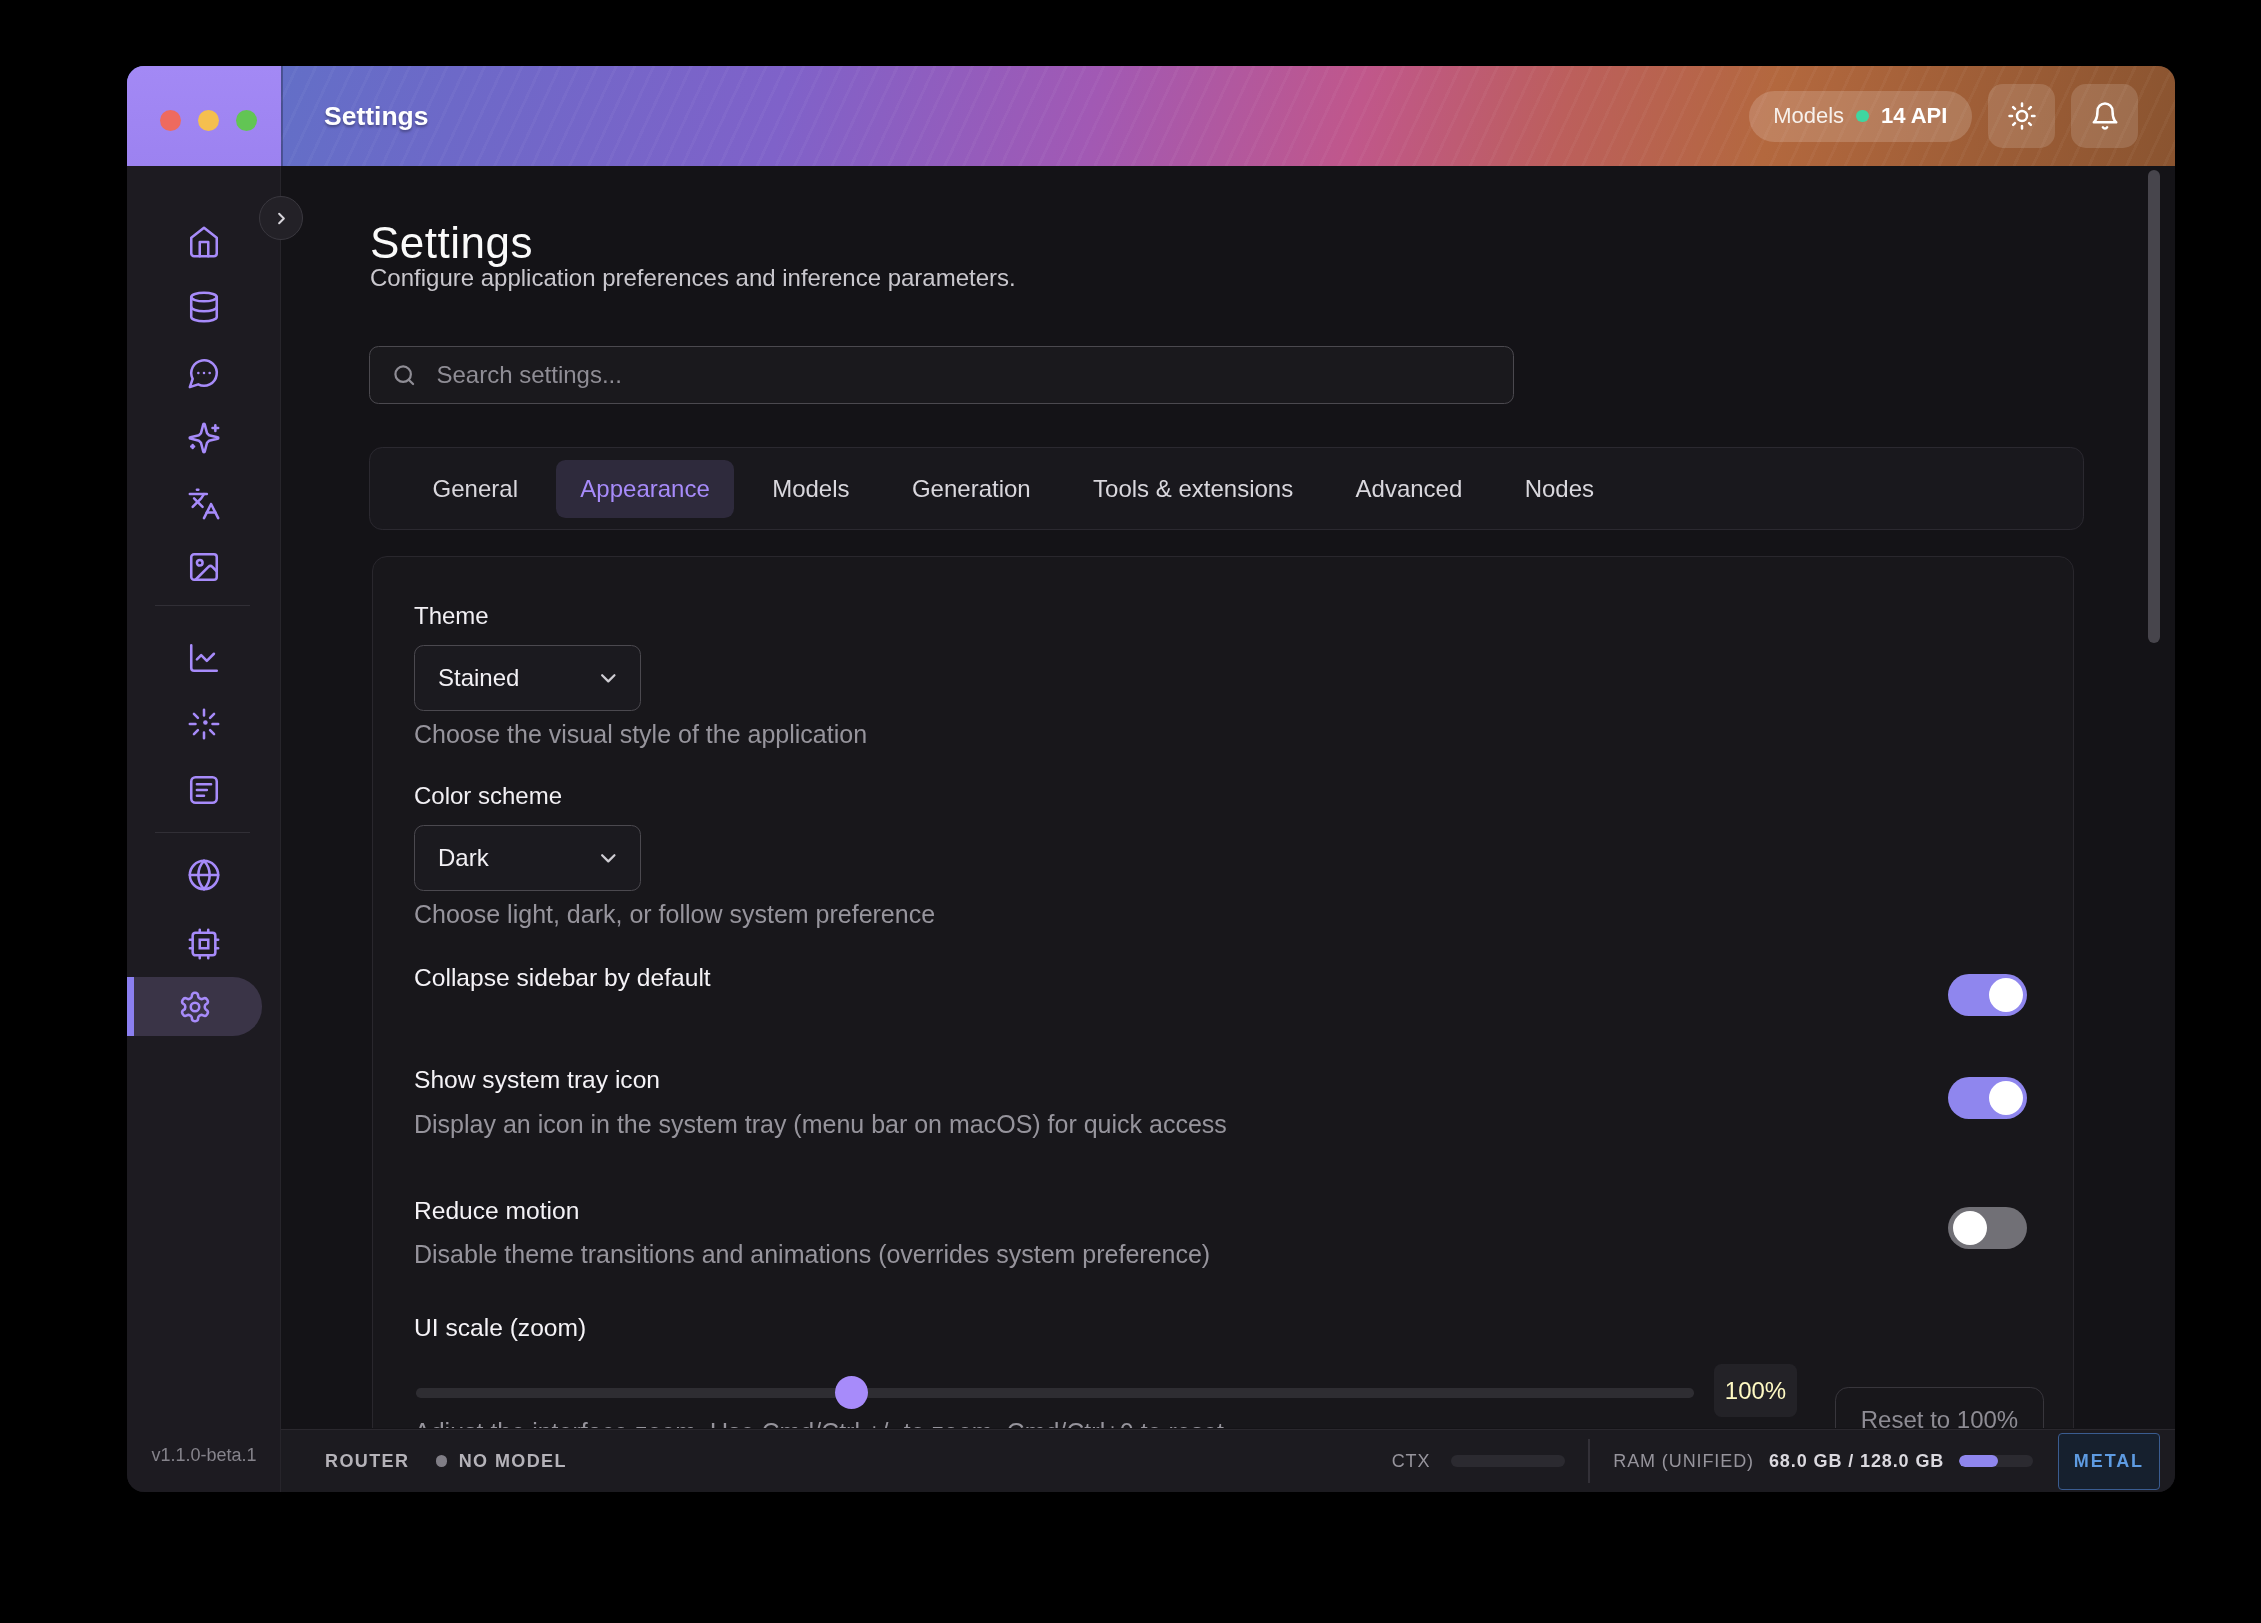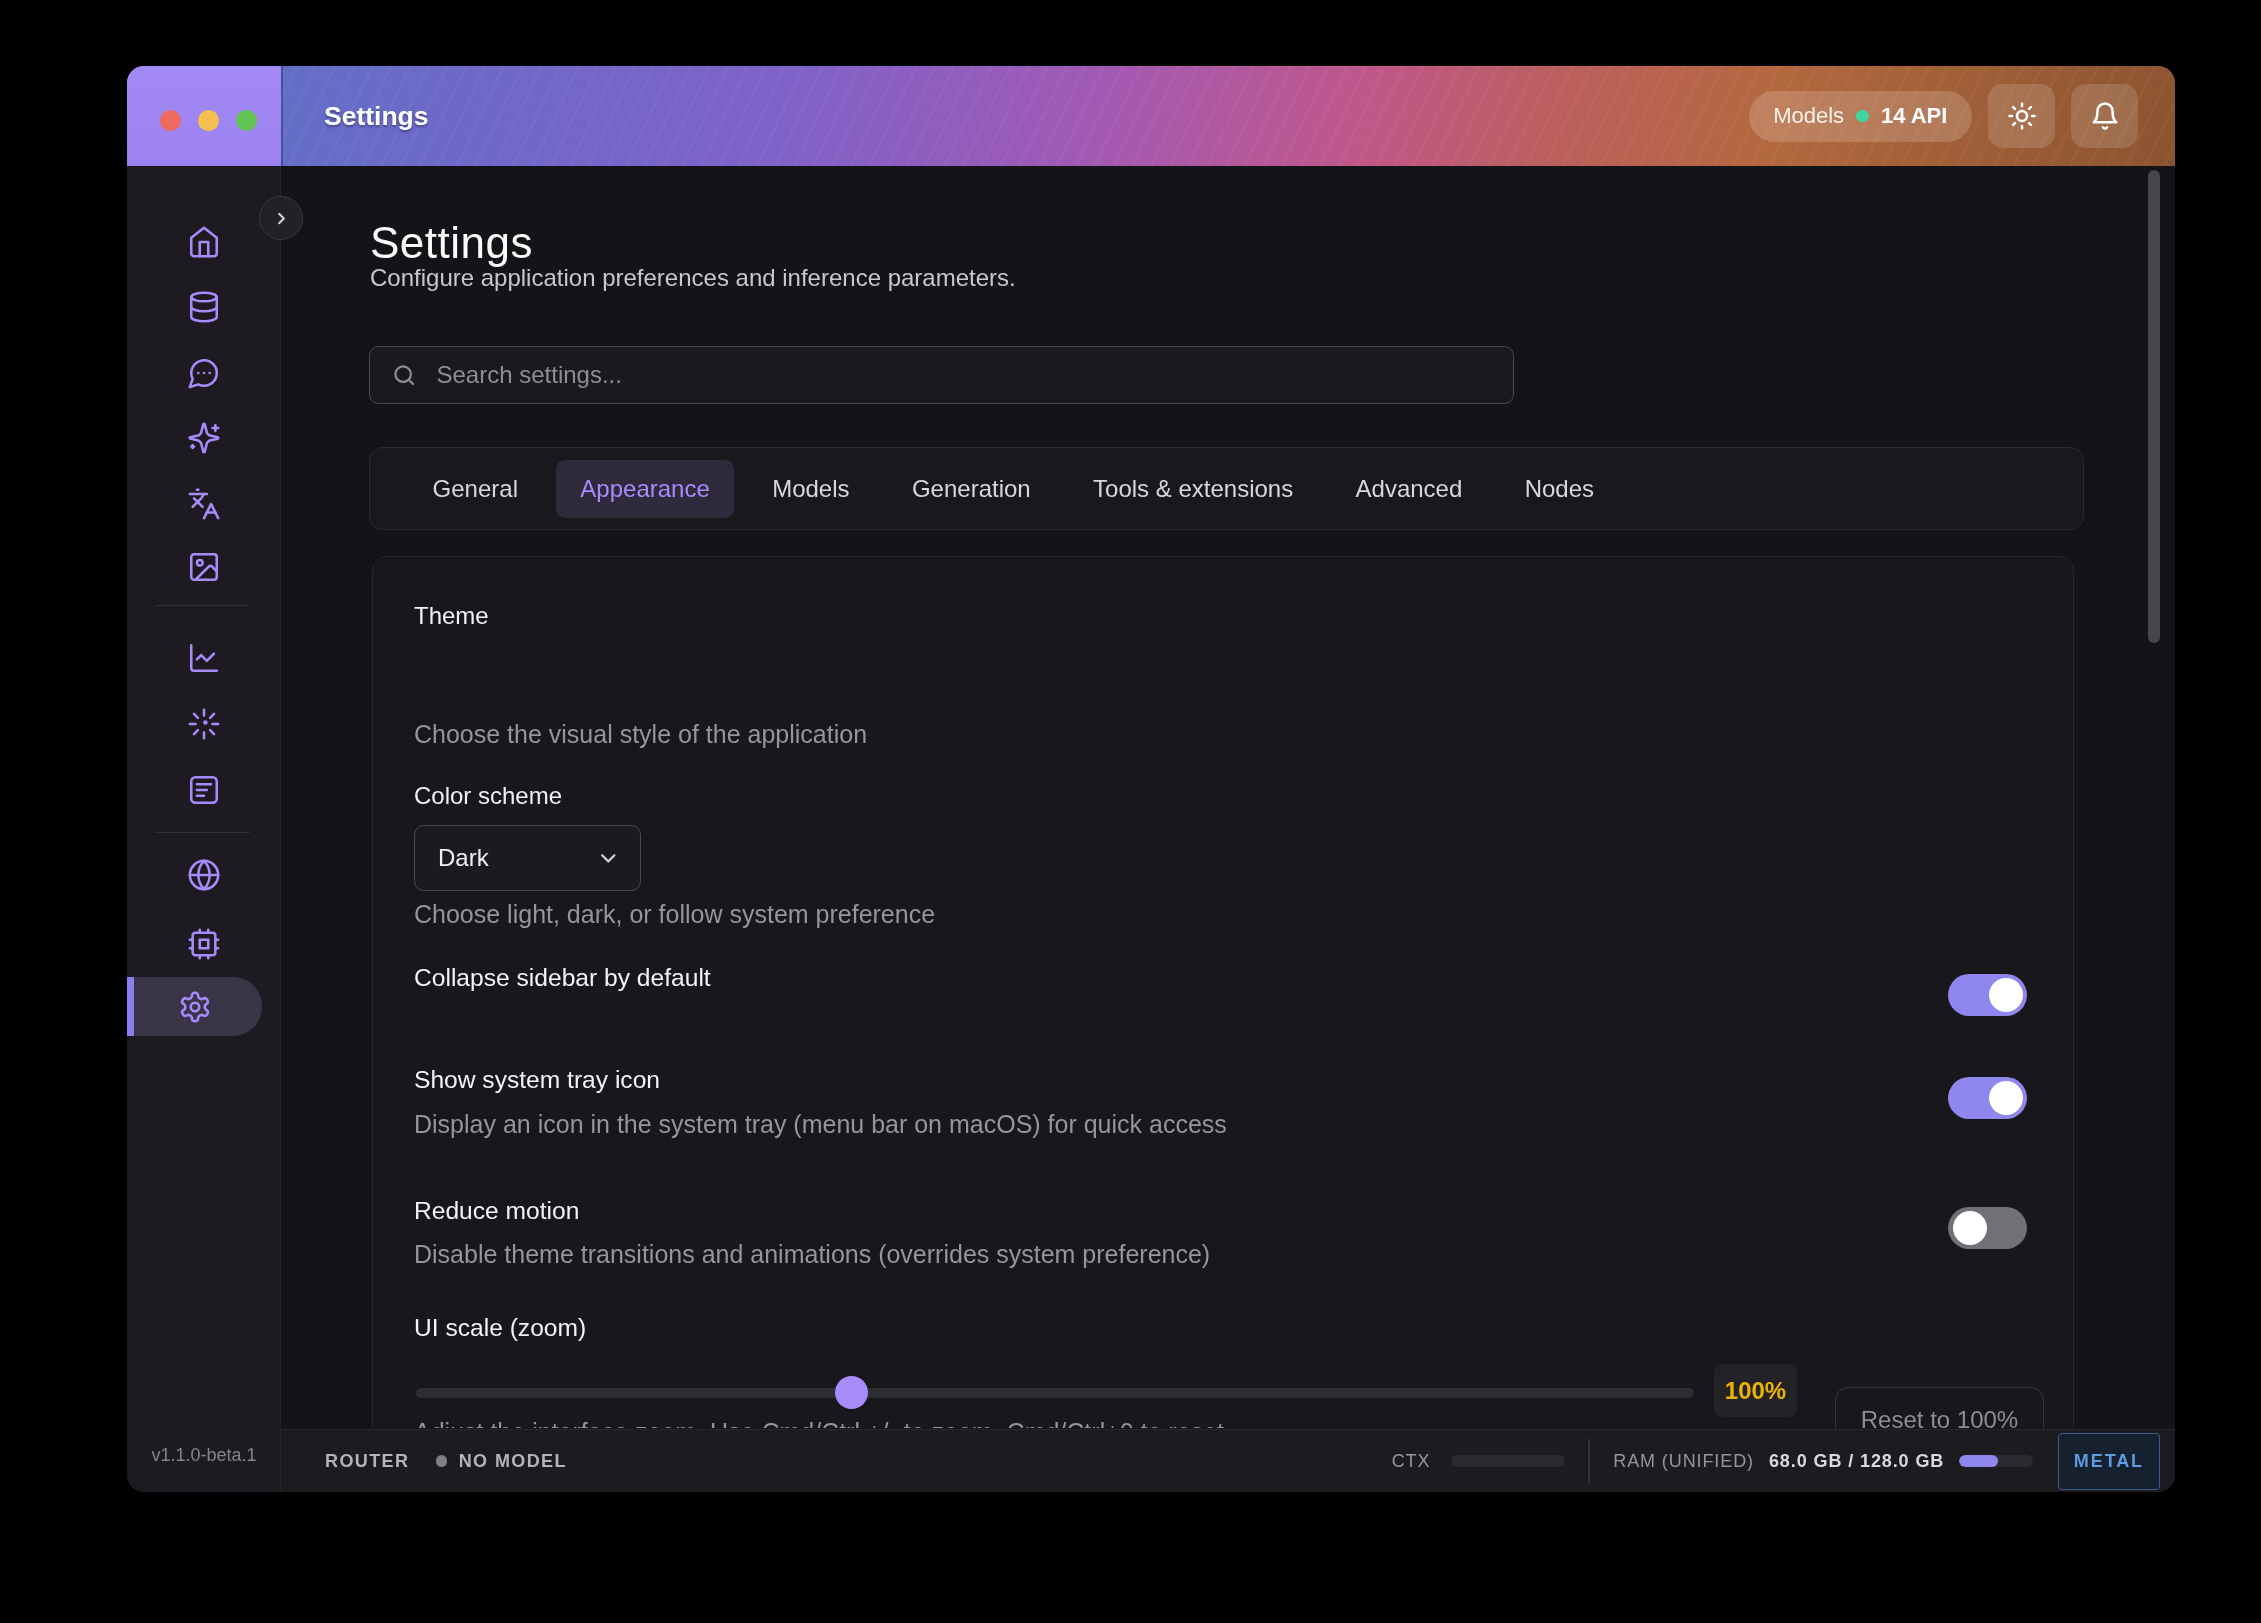--- a/index.html
+++ b/index.html
@@ -76,21 +76,21 @@
   .toggle{position:absolute;right:46px;width:79px;height:42px;border-radius:21px;background:var(--toggle-off,#717076);
     cursor:pointer;}
   .toggle .knob{position:absolute;left:4.7px;top:3.8px;width:34px;height:34px;border-radius:50%;background:#fff;
     transition:left .1s;}
   .toggle.on{background:var(--toggle-on,#8f86ee);}
   .toggle.on .knob{left:41px;}
   .slider-track{position:absolute;left:43px;top:831px;width:1278px;height:9.5px;border-radius:4.7px;background:#2e2d32;cursor:pointer;}
   .slider-thumb{position:absolute;top:-12.3px;width:33px;height:33px;border-radius:50%;background:var(--accent,#a78bfa);
     transform:translateX(-16px);cursor:grab;}
   .scale-value{position:absolute;left:1341px;top:807px;width:83px;height:53px;background:#232227;border-radius:7.6px;
-    display:flex;align-items:center;justify-content:center;color:#eab308;font-size:24px;font-weight:700;}
+    display:flex;align-items:center;justify-content:center;color:#fef9c3;font-size:24px;font-weight:400;}
   .reset-btn{position:absolute;left:1462px;top:830px;width:209px;height:66px;background:none;cursor:pointer;
     border:1.9px solid #38363c;border-radius:13.2px;color:#8e8c94;font-size:24px;font-family:inherit;}
 
   .scroll-thumb{position:absolute;right:15px;top:104px;width:12.3px;height:473px;border-radius:6.6px;background:#47454c;cursor:grab;}
 
   
   .statusbar{position:absolute;left:0;right:0;bottom:0;height:63px;display:flex;z-index:4;}
   .sb-main{flex:1;margin-left:154px;background:#1c1b20;border-top:1.9px solid #2a282e;display:flex;
     align-items:center;padding:0 15px 0 44px;justify-content:space-between;}
   .sb-group{display:flex;align-items:center;}
@@ -246,20 +246,26 @@
       <button class="tab active">Appearance</button>
       <button class="tab">Models</button>
       <button class="tab">Generation</button>
       <button class="tab">Tools &amp; extensions</button>
       <button class="tab">Advanced</button>
       <button class="tab">Nodes</button>
     </div>
 
     <section class="card">
       <div class="f-label" style="top:45px">Theme</div>
+      <button class="select" style="top:88px">
+        <span>Stained</span>
+        <svg viewBox="0 0 24 24" fill="none" stroke="currentColor" stroke-width="2.2" stroke-linecap="round" stroke-linejoin="round">
+            <path d="m6 9 6 6 6-6"></path>
+          </svg>
+      </button>
       <div class="f-help" style="top:163px">Choose the visual style of the application</div>
 
       <div class="f-label" style="top:225px">Color scheme</div>
       <button class="select" style="top:268px">
         <span>Dark</span>
         <svg viewBox="0 0 24 24" fill="none" stroke="currentColor" stroke-width="2.2" stroke-linecap="round" stroke-linejoin="round">
             <path d="m6 9 6 6 6-6"></path>
           </svg>
       </button>
       <div class="f-help" style="top:343px">Choose light, dark, or follow system preference</div>

